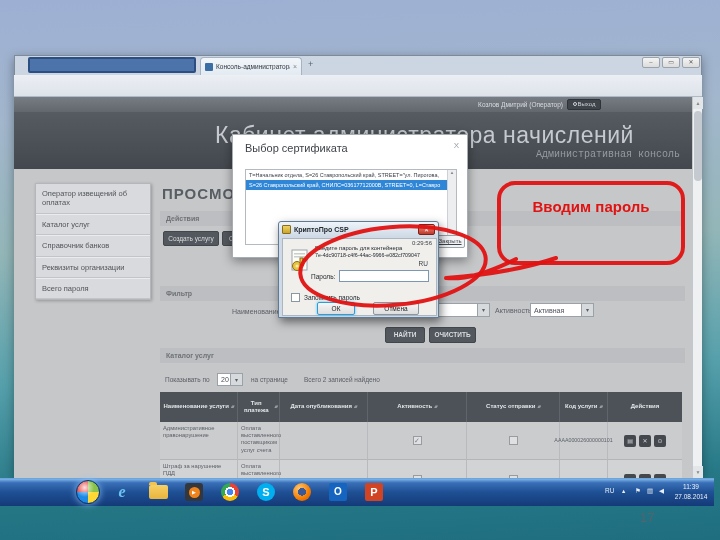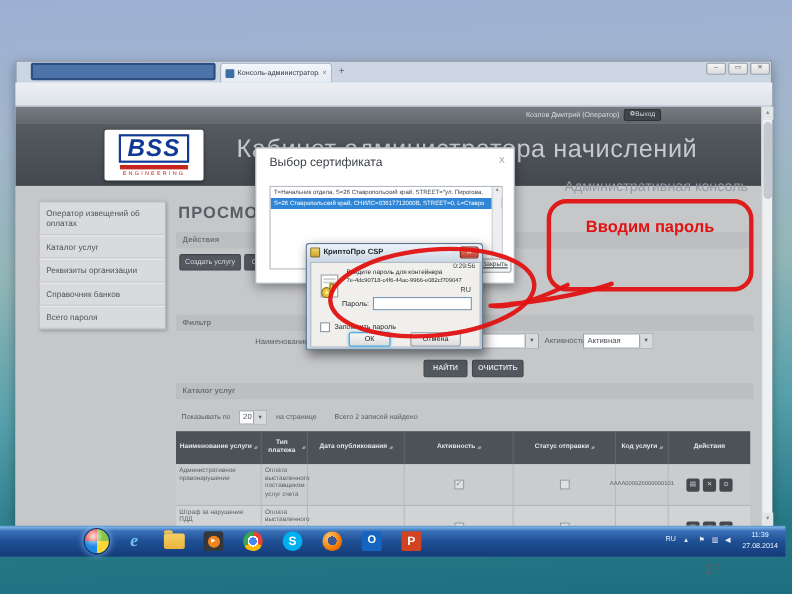--- a/index.html
+++ b/index.html
@@ -42,21 +42,21 @@
     border-radius:2px; color:#cfd3d8; font-size:6px; text-align:center; line-height:9px; }
   .pwrdot { display:inline-block; width:4px; height:4px; border:1px solid #cfd3d8; border-radius:50%; margin-right:1px; vertical-align:middle; }
   .appheader { left:0; top:15px; width:678px; height:57px; background:linear-gradient(#565b61,#43484e); }
   .logo { left:81px; top:21px; width:90px; height:46px; background:#fff; border-radius:2px;
     display:flex; flex-direction:column; align-items:center; justify-content:center; box-shadow:0 1px 3px rgba(0,0,0,.4); }
   .logo-bss { font-size:22px; font-weight:bold; font-style:italic; color:#123a94; line-height:22px;
     border:2px solid #123a94; padding:0 6px; letter-spacing:1px; }
   .logo-bar { width:62px; height:4px; background:#c4281e; margin-top:2px; }
   .logo-sub { font-size:5px; color:#c4281e; letter-spacing:2px; margin-top:1px; }
   .apptitle { left:201px; top:25px; font-size:23px; color:#c6cad0; white-space:nowrap; letter-spacing:.5px; }
-  .appsub { right:12px; top:65px; font-size:13px; color:#959ba3; }
+  .appsub { right:12px; top:52px; font-size:10px; color:#959ba3;font-family:Liberation Mono, monospace; }
   .heading { left:148px; top:88px; font-size:15px; font-weight:bold; color:#585d64; letter-spacing:1px; white-space:nowrap; }
 
   .sidebar { left:21px; top:86px; width:116px; background:#d9dadd; border:1px solid #b5b6b9; box-shadow:1px 1px 3px rgba(0,0,0,.25); }
   .sb-item { padding:5px 6px; font-size:7.5px; color:#50545a; border-bottom:1px solid #c3c4c7; border-top:1px solid #eaebee; line-height:1.25; }
   .sb-item:first-child { border-top:none; }
 
   .secbar { width:525px; height:15px; background:#bdbec1; font-size:7px; font-weight:bold; color:#6e7276;
     line-height:15px; padding-left:6px; }
   .btn-dark { background:#53585e; border:1px solid #42474d; border-radius:2px; color:#d9dce0;
     font-size:6.5px; text-align:center; }
@@ -196,35 +196,30 @@
   <span class="abs tbicon" style="left:667px;">↓</span>
   <span class="abs tbicon" style="left:679px;">⌂</span>
   <span class="abs tbicon" style="left:691px;font-size:10px;">≡</span>
 
   <div class="abs page">
     <div class="abs userstrip"></div>
     <span class="abs username">Козлов Дмитрий (Оператор)</span>
     <div class="abs logoutbtn"><span class="pwrdot"></span><span>Выход</span></div>
 
     <div class="abs appheader"></div>
-    <div class="abs logo">
-      <div class="logo-bss">BSS</div>
-      <div class="logo-bar"></div>
-      <div class="logo-sub">ENGINEERING</div>
-    </div>
     <div class="abs apptitle">Кабинет администратора начислений</div>
     <div class="abs appsub">Административная консоль</div>
 
     <div class="abs heading">ПРОСМОТР КАТАЛОГА УСЛУГ</div>
 
     <div class="abs sidebar">
       <div class="sb-item">Оператор извещений об оплатах</div>
       <div class="sb-item">Каталог услуг</div>
+      <div class="sb-item">Справочник банков</div>
       <div class="sb-item">Реквизиты организации</div>
-      <div class="sb-item">Справочник банков</div>
       <div class="sb-item">Всего пароля</div>
     </div>
 
     <div class="abs secbar" style="left:146px;top:114px;">Действия</div>
     <div class="abs btn-dark" style="left:149px;top:134px;width:56px;height:15px;line-height:13px;">Создать услугу</div>
     <div class="abs btn-dark" style="left:208px;top:134px;width:46px;height:15px;line-height:13px;overflow:hidden;">Отправить</div>
 
     <div class="abs secbar" style="left:146px;top:189px;">Фильтр</div>
     <span class="abs smalltext" style="left:218px;top:211px;font-size:7px;">Наименование услуги</span>
     <div class="abs combo" style="left:296px;top:206px;width:180px;height:14px;">

